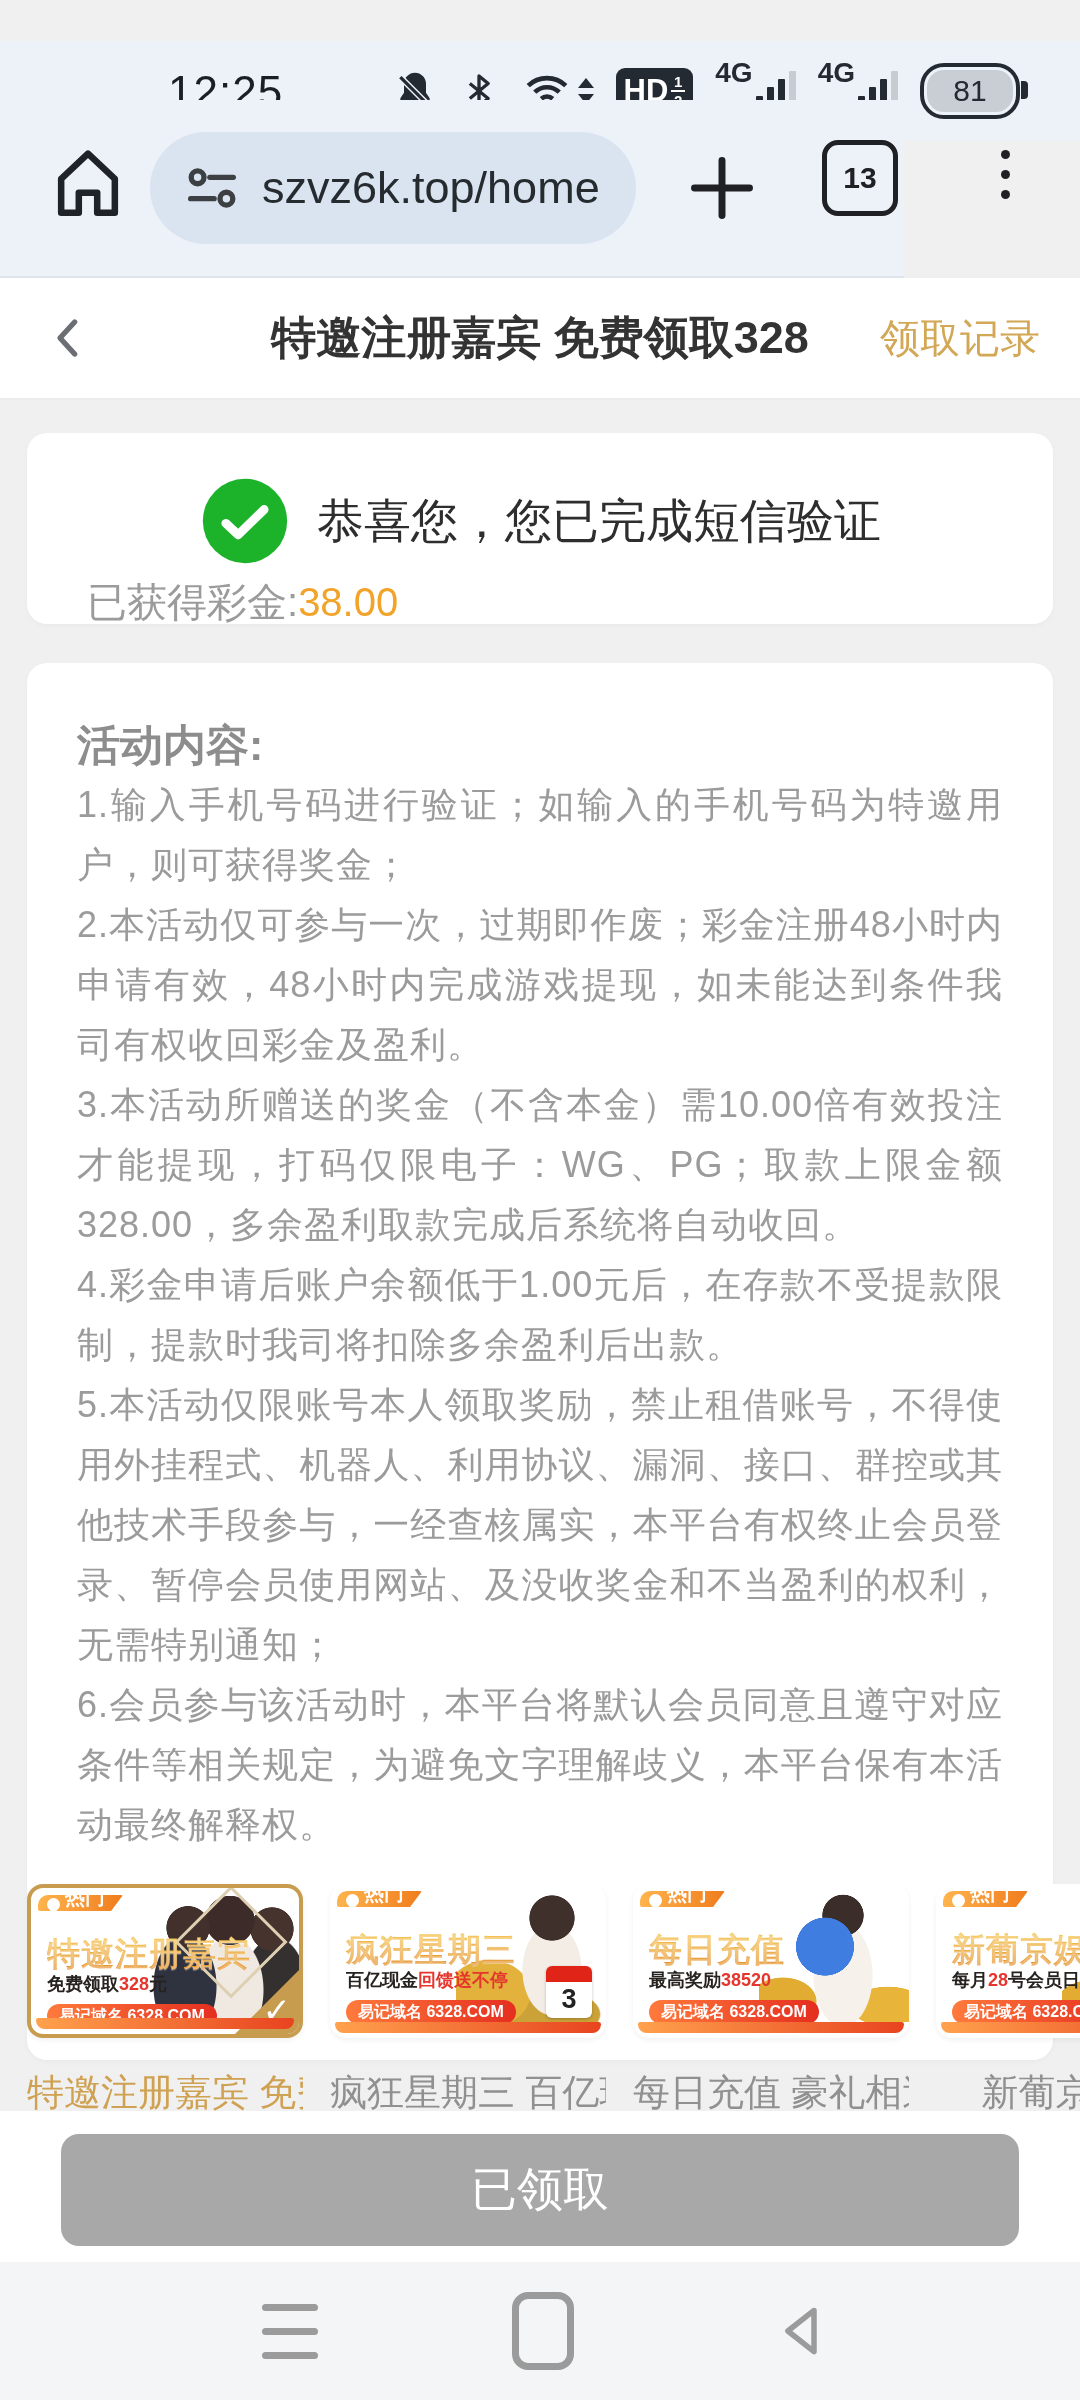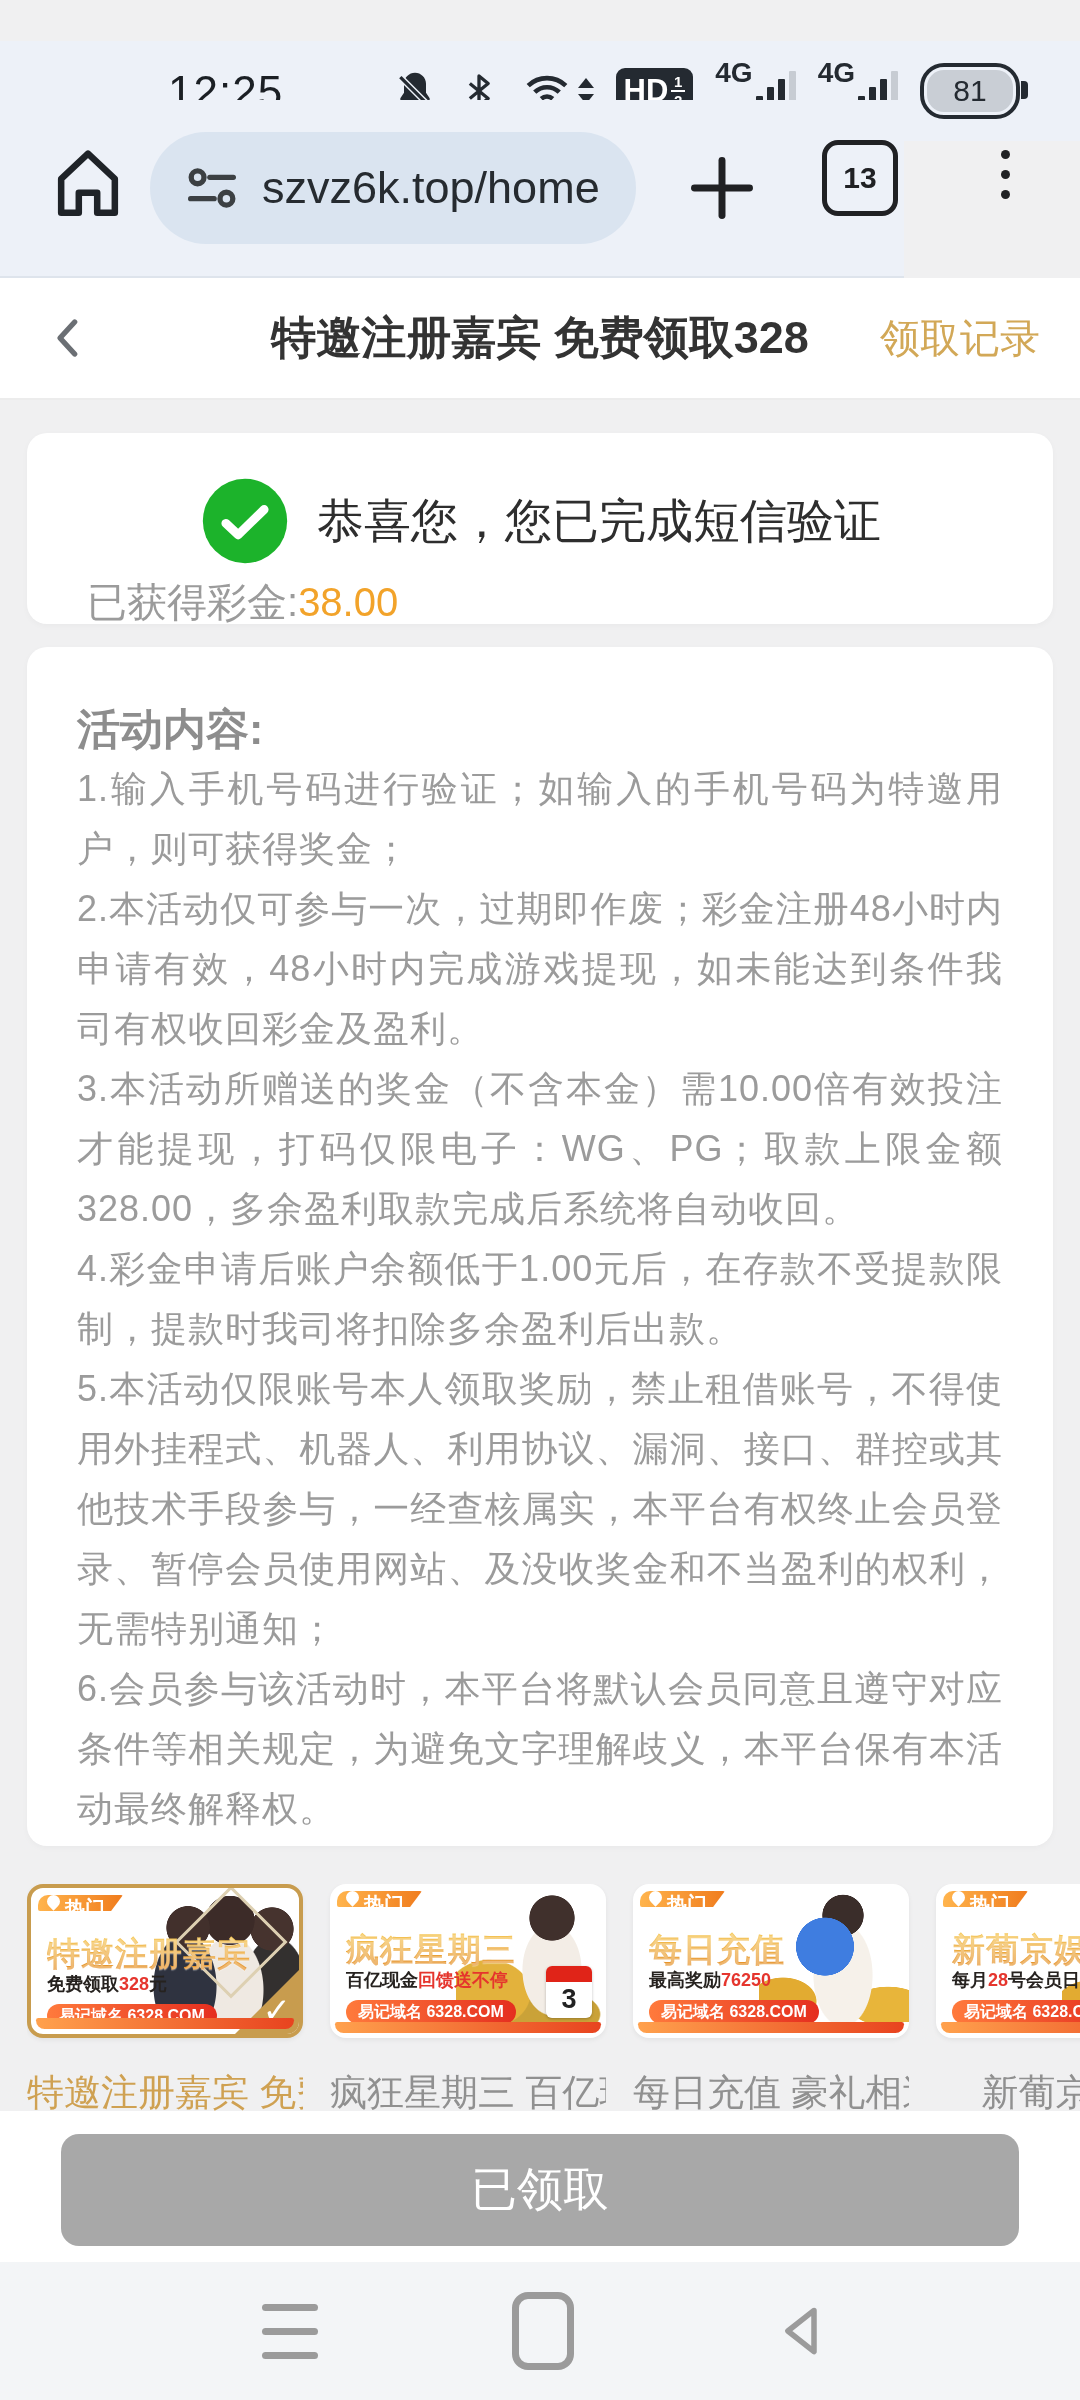--- a/index.html
+++ b/index.html
@@ -63,33 +63,33 @@
   .page{position:absolute;top:400px;left:0;width:1080px;height:1711px;background:#f0f0f1;}
 
   .card{position:absolute;left:27px;width:1026px;background:#fff;border-radius:20px;
         box-shadow:0 2px 6px rgba(0,0,0,0.03);}
   .card1{top:33px;height:191px;}
   .okrow{position:absolute;left:0;right:0;top:42px;display:flex;align-items:center;justify-content:center;gap:26px;}
   .okmsg{font-size:47px;color:#2e2e2e;}
   .bonusline{position:absolute;left:60px;top:142px;font-size:40px;color:#9b9b9b;}
   .bonusval{color:#f2a32a;}
 
-  .card2{top:247px;height:1199px;padding:52px 50px;box-sizing:border-box;}
+  .card2{top:263px;height:1397px;padding:52px 50px;box-sizing:border-box;}
   .rules-head{font-size:43px;font-weight:700;color:#8d8d8d;line-height:60px;}
   .rule{font-size:36px;color:#9b9b9b;line-height:60px;letter-spacing:1px;text-align:justify;}
 
   
   .banners{position:absolute;top:1484px;left:27px;width:1053px;height:227px;display:flex;gap:27px;overflow:hidden;}
   .bwrap{width:276px;flex:0 0 276px;}
   .bcard{position:relative;width:276px;height:154px;background:#fff;border-radius:16px;box-sizing:border-box;
          overflow:hidden;box-shadow:0 2px 5px rgba(0,0,0,0.06);}
   .bcard.selected{border:4px solid #c89c4e;}
   .bcard::after{content:"";position:absolute;left:5px;right:5px;bottom:5px;height:11px;border-radius:3px 3px 11px 11px;
                 background:linear-gradient(90deg,#ffa14d,#e8431f);}
-  .bbadge{position:absolute;top:7px;left:7px;height:16px;display:flex;align-items:flex-start;gap:5px;padding:0 18px 0 9px;
+  .bbadge{position:absolute;top:7px;left:7px;height:16px;display:flex;align-items:flex-end;gap:5px;padding:0 18px 0 9px;
           background:linear-gradient(90deg,#ffb44d,#f07c1d);color:#fff;font-size:20px;font-weight:700;
           border-radius:10px 2px 2px 2px;clip-path:polygon(0 0,100% 0,86% 100%,0 100%);}
   .flame{width:13px;height:13px;background:#fff;border-radius:50% 50% 50% 0;transform:rotate(-45deg);}
   .btitle{position:absolute;left:16px;top:44px;font-size:33px;font-weight:800;letter-spacing:1px;white-space:nowrap;
           background:linear-gradient(180deg,#f8cf5a,#e07f16);-webkit-background-clip:text;background-clip:text;
           color:transparent;text-shadow:0 1px 1px rgba(255,255,255,0.35);}
   .bsub{position:absolute;left:16px;top:84px;font-size:18px;font-weight:700;color:#26221f;white-space:nowrap;}
   .bsub .hl{color:#e5352d;}
   .bpill{position:absolute;left:16px;top:116px;height:24px;display:flex;align-items:center;padding:0 12px;
          background:linear-gradient(90deg,#ff7a3c,#e52e1f);border-radius:999px;color:#fff;font-size:16px;
@@ -317,21 +317,21 @@
       </div>
 
       <div class="bwrap">
         <div class="bcard">
           <div class="bphoto photo3"></div>
           <div class="bbadge">
               <span class="flame"></span>
               <span>热门</span>
             </div>
           <div class="btitle">每日充值</div>
-          <div class="bsub"><span>最高奖励</span><span class="hl">76250</span><span></span></div>
+          <div class="bsub"><span>最高奖励</span><span class="hl">38520</span><span></span></div>
           <div class="bpill">易记域名 6328.COM</div>
         </div>
         <div class="bcaption">每日充值 豪礼相送</div>
       </div>
 
       <div class="bwrap">
         <div class="bcard">
           <div class="bphoto photo4"></div>
           <div class="bbadge">
               <span class="flame"></span>

